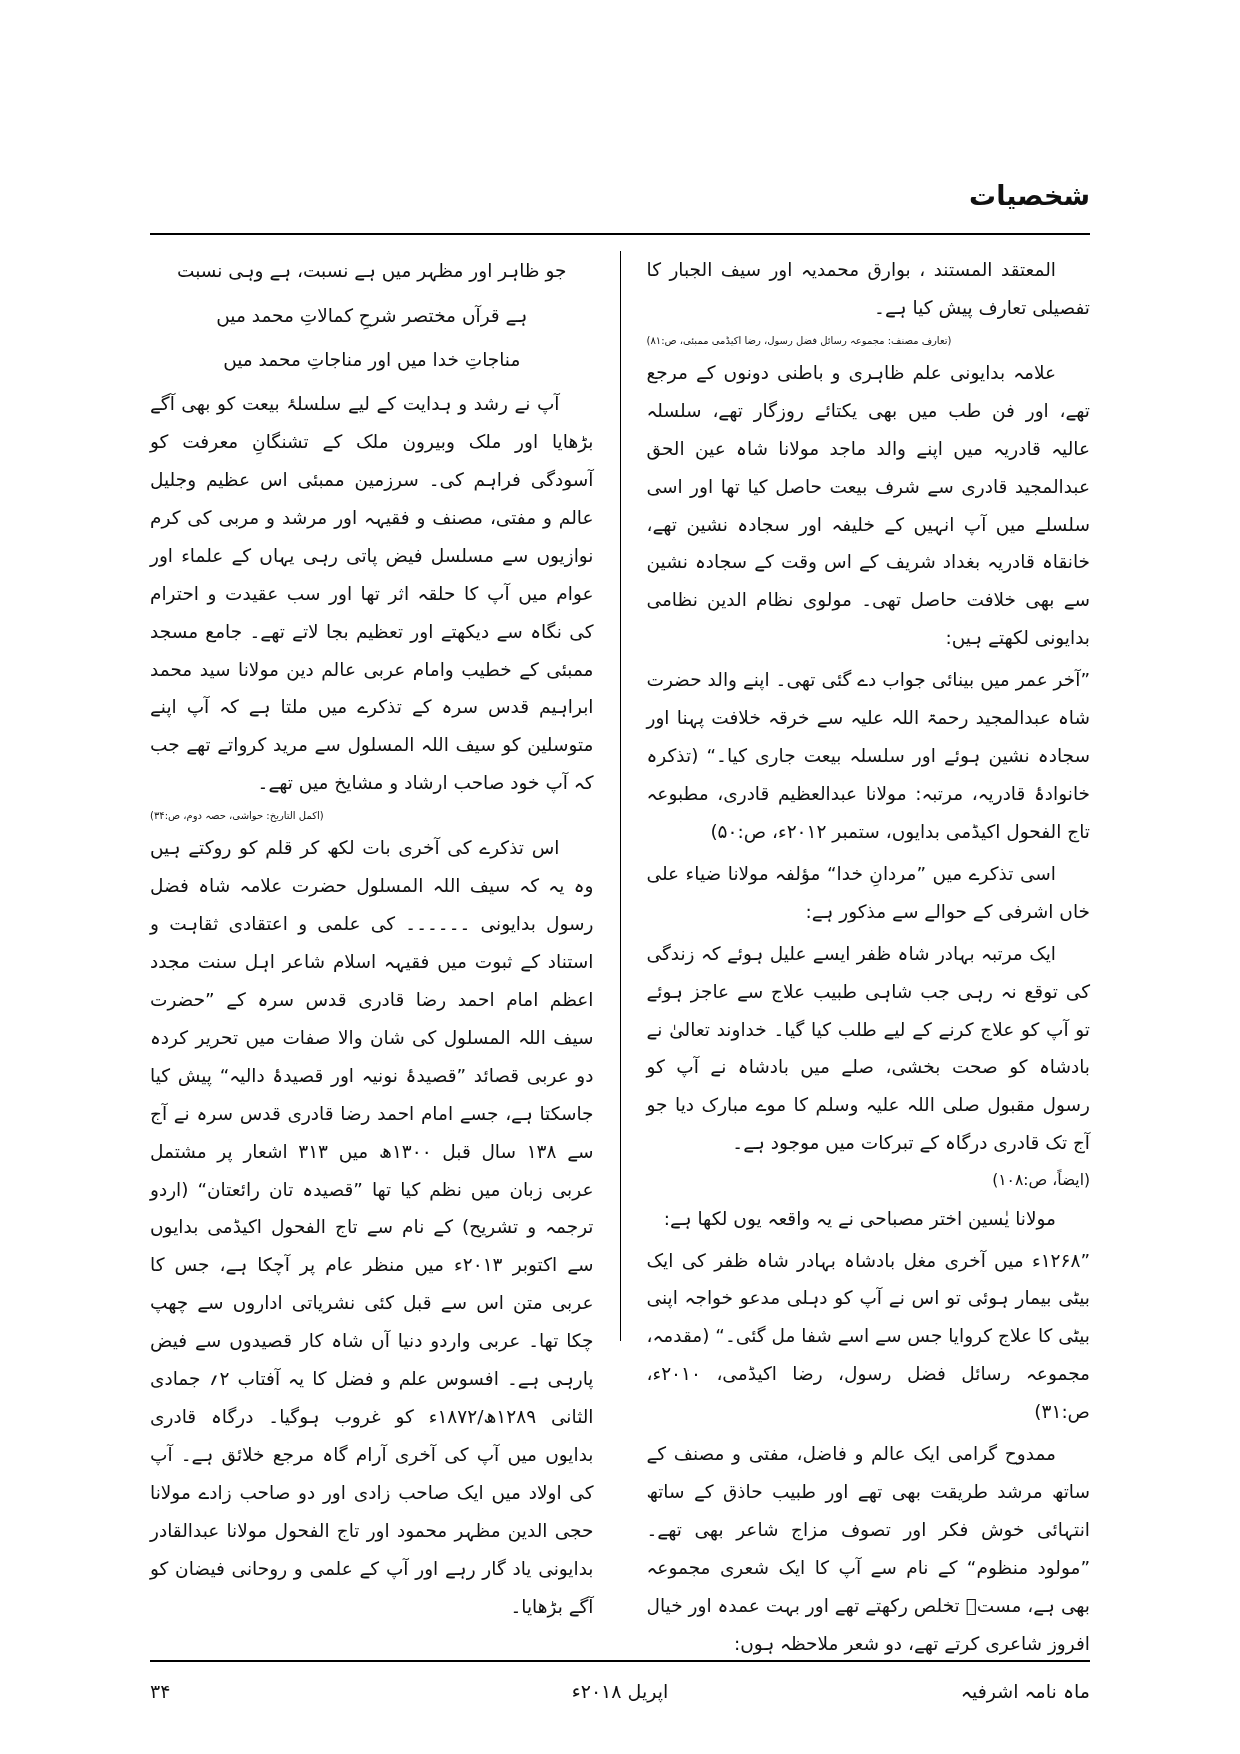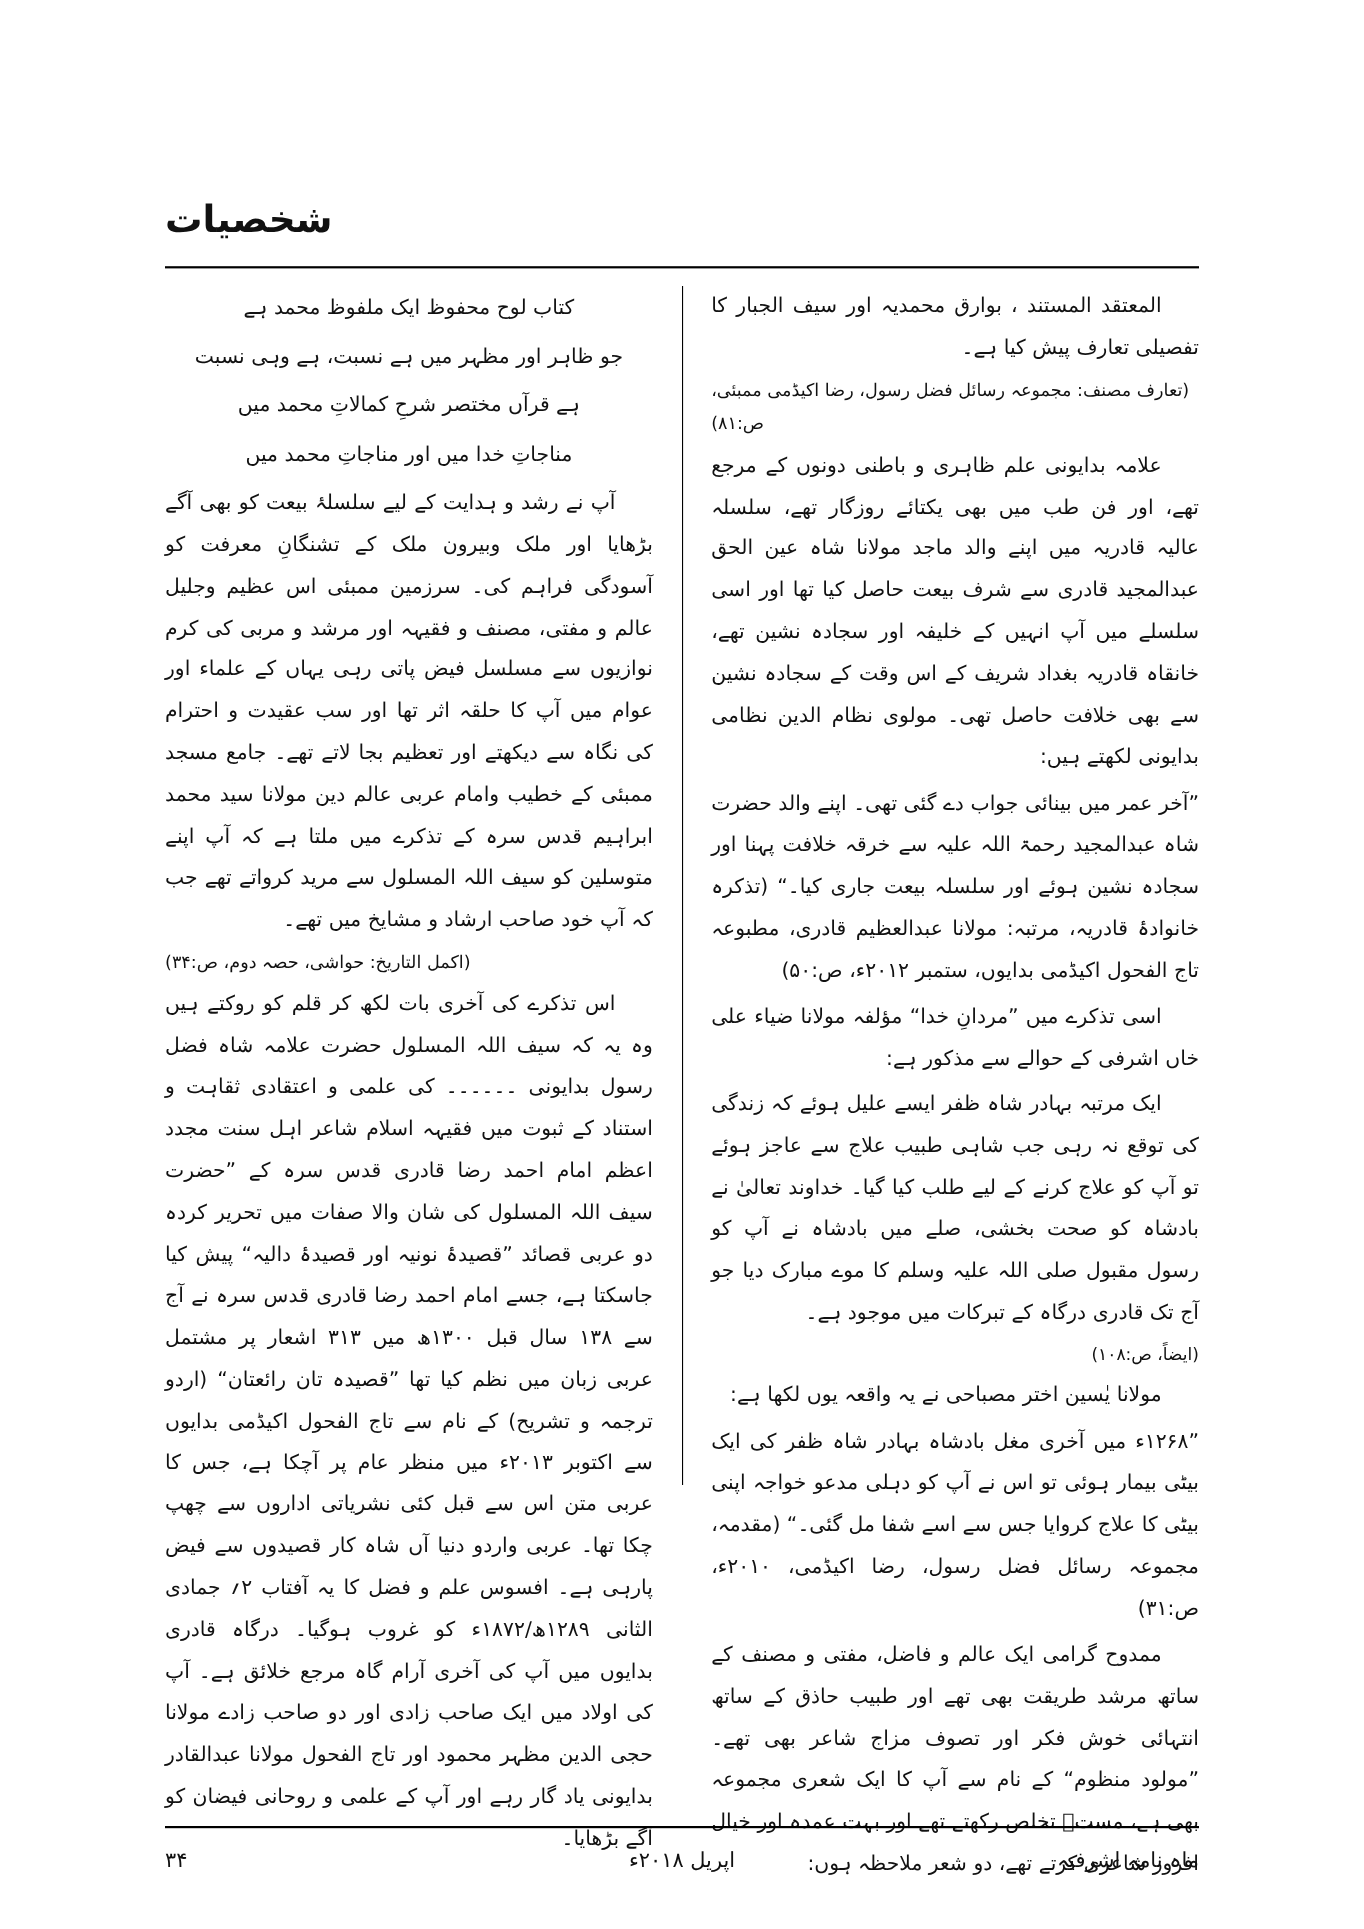--- a/index.html
+++ b/index.html
@@ -19,22 +19,22 @@
   .page {
     position: absolute;
     top: 0; left: 0;
     width: 1240px;
     height: 1754px;
     box-sizing: border-box;
     padding: 180px 150px 120px 150px;
   }
   
   .page-header {
-    text-align: left;
-    font-size: 34px;
+    text-align: right;
+    font-size: 27px;
     font-weight: bold;
     letter-spacing: 1px;
     margin: 0 0 22px 0;
     direction: rtl;
   }
   .rule-top {
     border-top: 2px solid #000;
     width: 100%;
     margin: 0 0 16px 0;
   }
@@ -66,21 +66,21 @@
     margin: 0 0 4px 0;
     text-indent: 0;
   }
   p.indent { text-indent: 34px; }
   p.verse {
     text-align: center;
     text-align-last: center;
     line-height: 2.2;
   }
   p.src {
-    font-size: 16px;
+    font-size: 10px;
     line-height: 1.9;
     text-align: left;
     text-align-last: left;
   }
   p.src-right {
     font-size: 15.5px;
     line-height: 1.9;
     text-align: right;
     text-align-last: right;
   }
@@ -129,21 +129,20 @@
       <p class="indent">ایک مرتبہ بہادر شاہ ظفر ایسے علیل ہوئے کہ زندگی کی توقع نہ رہی جب شاہی طبیب علاج سے عاجز ہوئے تو آپ کو علاج کرنے کے لیے طلب کیا گیا۔ خداوند تعالیٰ نے بادشاہ کو صحت بخشی، صلے میں بادشاہ نے آپ کو رسول مقبول صلی اللہ علیہ وسلم کا موے مبارک دیا جو آج تک قادری درگاہ کے تبرکات میں موجود ہے۔</p>
       <p class="src-right">(ایضاً، ص:۱۰۸)</p>
       <p class="indent">مولانا یٰسین اختر مصباحی نے یہ واقعہ یوں لکھا ہے:</p>
       <p class="quote">”۱۲۶۸ء میں آخری مغل بادشاہ بہادر شاہ ظفر کی ایک بیٹی بیمار ہوئی تو اس نے آپ کو دہلی مدعو خواجہ اپنی بیٹی کا علاج کروایا جس سے اسے شفا مل گئی۔“ (مقدمہ، مجموعہ رسائل فضل رسول، رضا اکیڈمی، ۲۰۱۰ء، ص:۳۱)</p>
       <p class="indent">ممدوح گرامی ایک عالم و فاضل، مفتی و مصنف کے ساتھ مرشد طریقت بھی تھے اور طبیب حاذق کے ساتھ انتہائی خوش فکر اور تصوف مزاج شاعر بھی تھے۔ ”مولود منظوم“ کے نام سے آپ کا ایک شعری مجموعہ بھی ہے، مستؔ تخلص رکھتے تھے اور بہت عمدہ اور خیال افروز شاعری کرتے تھے، دو شعر ملاحظہ ہوں:</p>
     </div>
 
     <div class="divider"></div>
 
     <div class="col left">
-      <p class="verse">کتاب لوح محفوظ ایک ملفوظ محمد ہے</p>
       <p class="verse">جو ظاہر اور مظہر میں ہے نسبت، ہے وہی نسبت</p>
       <p class="verse">ہے قرآں مختصر شرحِ کمالاتِ محمد میں</p>
       <p class="verse">مناجاتِ خدا میں اور مناجاتِ محمد میں</p>
       <p class="indent">آپ نے رشد و ہدایت کے لیے سلسلۂ بیعت کو بھی آگے بڑھایا اور ملک وبیرون ملک کے تشنگانِ معرفت کو آسودگی فراہم کی۔ سرزمین ممبئی اس عظیم وجلیل عالم و مفتی، مصنف و فقیہہ اور مرشد و مربی کی کرم نوازیوں سے مسلسل فیض پاتی رہی یہاں کے علماء اور عوام میں آپ کا حلقہ اثر تھا اور سب عقیدت و احترام کی نگاہ سے دیکھتے اور تعظیم بجا لاتے تھے۔ جامع مسجد ممبئی کے خطیب وامام عربی عالم دین مولانا سید محمد ابراہیم قدس سرہ کے تذکرے میں ملتا ہے کہ آپ اپنے متوسلین کو سیف اللہ المسلول سے مرید کرواتے تھے جب کہ آپ خود صاحب ارشاد و مشایخ میں تھے۔</p>
       <p class="src">(اکمل التاریخ: حواشی، حصہ دوم، ص:۳۴)</p>
       <p class="indent">اس تذکرے کی آخری بات لکھ کر قلم کو روکتے ہیں وہ یہ کہ سیف اللہ المسلول حضرت علامہ شاہ فضل رسول بدایونی ۔۔۔۔۔۔ کی علمی و اعتقادی ثقاہت و استناد کے ثبوت میں فقیہہ اسلام شاعر اہل سنت مجدد اعظم امام احمد رضا قادری قدس سرہ کے ”حضرت سیف اللہ المسلول کی شان والا صفات میں تحریر کردہ دو عربی قصائد ”قصیدۂ نونیہ اور قصیدۂ دالیہ“ پیش کیا جاسکتا ہے، جسے امام احمد رضا قادری قدس سرہ نے آج سے ۱۳۸ سال قبل ۱۳۰۰ھ میں ۳۱۳ اشعار پر مشتمل عربی زبان میں نظم کیا تھا ”قصیدہ تان رائعتان“ (اردو ترجمہ و تشریح) کے نام سے تاج الفحول اکیڈمی بدایوں سے اکتوبر ۲۰۱۳ء میں منظر عام پر آچکا ہے، جس کا عربی متن اس سے قبل کئی نشریاتی اداروں سے چھپ چکا تھا۔ عربی واردو دنیا آں شاہ کار قصیدوں سے فیض پارہی ہے۔ افسوس علم و فضل کا یہ آفتاب ۲؍ جمادی الثانی ۱۲۸۹ھ/۱۸۷۲ء کو غروب ہوگیا۔ درگاہ قادری بدایوں میں آپ کی آخری آرام گاہ مرجع خلائق ہے۔ آپ کی اولاد میں ایک صاحب زادی اور دو صاحب زادے مولانا حجی الدین مظہر محمود اور تاج الفحول مولانا عبدالقادر بدایونی یاد گار رہے اور آپ کے علمی و روحانی فیضان کو آگے بڑھایا۔</p>
 
     </div>
 
   </div>

